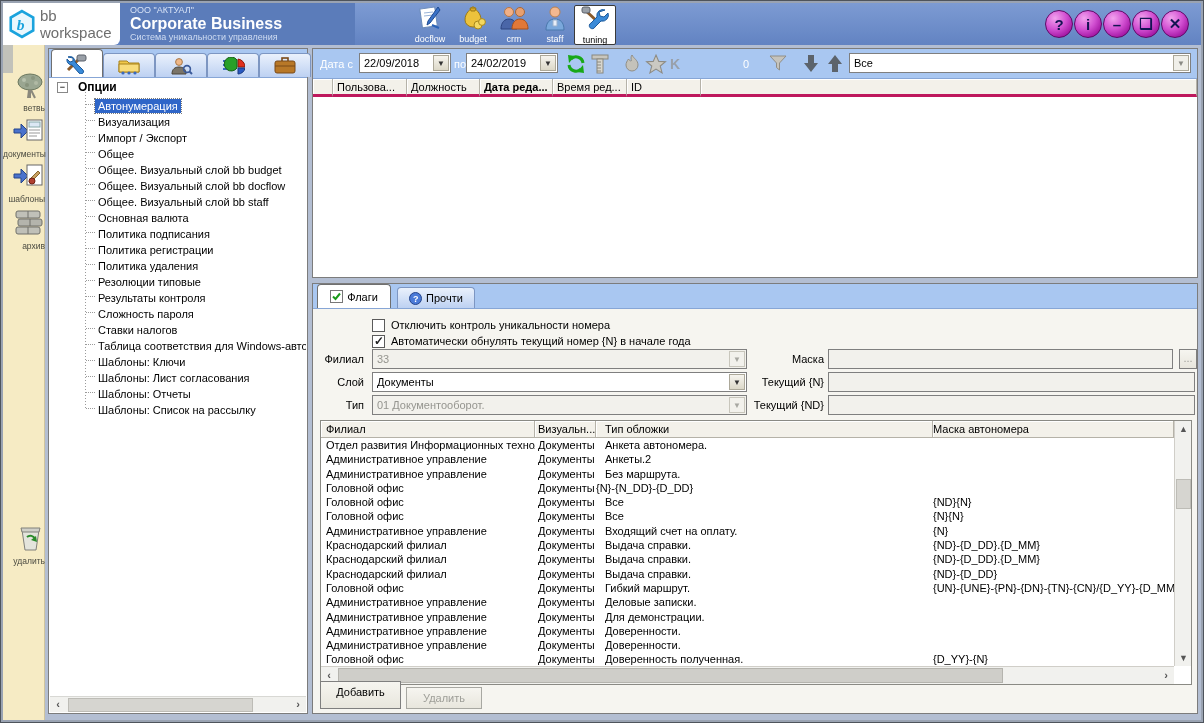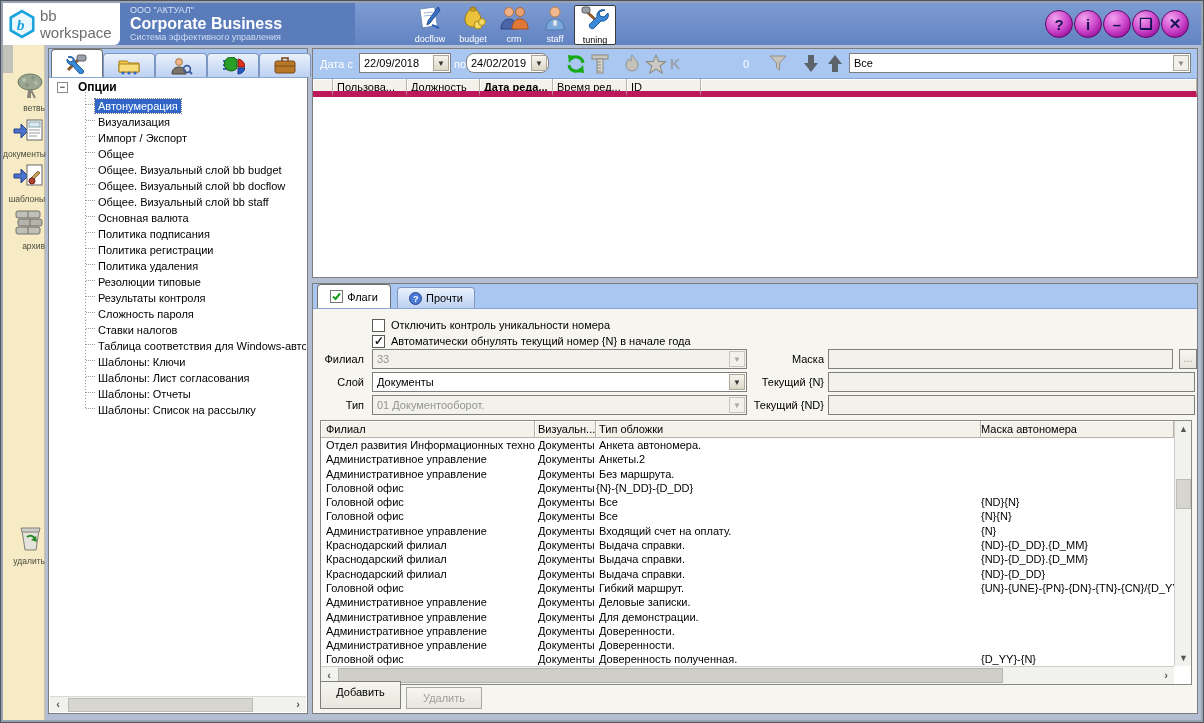--- a/index.html
+++ b/index.html
@@ -65,21 +65,21 @@
   .combo{position:absolute;height:20px;background:#fff;border:1px solid #7f7f7f;
     font-size:11px;color:#000;line-height:18px;padding-left:4px;white-space:nowrap;overflow:hidden;}
   .combo .carrow{position:absolute;right:1px;top:1px;bottom:1px;width:16px;
     background:linear-gradient(#f6f4ee,#dcd8c8);border:1px solid #aca899;
     font-size:8px;color:#333;text-align:center;line-height:16px;cursor:pointer;}
   .combo.disabled{background:#f2f1ec;color:#95958f;}
   .combo.disabled .carrow{background:#f2f1ec;color:#a8a8a2;border-color:#c8c6bc;cursor:default;}
   .ticon{position:absolute;top:5px;cursor:pointer;}
   
   .ghead{position:absolute;left:0;top:30px;right:0;height:18px;display:flex;background:#f3f1ea;}
-  .gcell{height:18px;border-right:1px solid #b5b2a8;border-bottom:6px solid #be185d;
+  .gcell{height:18px;border-right:1px solid #b5b2a8;border-bottom:3px solid #be185d;
     box-shadow:inset 1px 1px 0 #fff;font-size:11px;line-height:17px;padding-left:4px;
     white-space:nowrap;overflow:hidden;color:#000;cursor:pointer;}
   .gbody{position:absolute;left:0;top:48px;right:0;bottom:0;background:#fff;}
   
   .bp-body{position:absolute;left:1px;right:1px;top:25px;bottom:1px;background:#f6f5f0;}
   .cbrow{position:absolute;left:58px;height:14px;display:flex;align-items:center;gap:6px;
     font-size:11px;color:#000;}
   .cbox{width:13px;height:13px;background:#fff;border:1px solid #5a5a5a;position:relative;
     cursor:pointer;flex:0 0 13px;}
   .cbox.checked::after{content:"✓";position:absolute;left:1px;top:-2px;font-size:12px;
@@ -95,21 +95,21 @@
   .browse-btn{line-height:16px;}
   
   .btable{position:absolute;left:6px;top:111px;right:4px;bottom:27px;background:#fff;
     border:1px solid #8a8a84;}
   .bt-head{position:absolute;left:0;top:0;right:17px;height:17px;display:flex;background:#f3f1ea;}
   .bt-rows{position:absolute;left:0;top:17px;right:17px;bottom:18px;overflow:hidden;}
   .trow{display:flex;height:14.3px;white-space:nowrap;cursor:pointer;}
   .tc{font-size:11px;line-height:14px;overflow:hidden;white-space:nowrap;flex-shrink:0;}
   .c0{width:214px;padding-left:5px;}
   .c1{width:61px;padding-left:3px;}
-  .c2{width:385px;padding-left:3px;}
+  .c2{width:337px;padding-left:9px;}
   .c3{flex:1 1 auto;overflow:hidden;}
   .hcell{height:17px;border-right:1px solid #b5b2a8;border-bottom:1px solid #b5b2a8;
     box-shadow:inset 1px 1px 0 #fff;line-height:16px;cursor:pointer;}
   .vscroll{position:absolute;top:0;right:0;width:17px;bottom:18px;background:#f1f1ee;
     border-left:1px solid #d0cec8;}
   .vscroll .arrow{position:absolute;left:0;width:17px;height:16px;text-align:center;color:#555;
     font-size:9px;line-height:16px;cursor:pointer;}
   .vscroll .thumb{position:absolute;left:1px;width:15px;background:#d6d5d0;
     border:1px solid #bdbcb6;cursor:pointer;}
   .btable .bhscroll{position:absolute;left:0;right:17px;bottom:0;height:18px;background:#f1f1ee;
@@ -129,21 +129,21 @@
     <div class="logo-box">
       <svg width="30" height="32" viewBox="0 0 30 32">
         <polygon points="15,1 28,8.5 28,23.5 15,31 2,23.5 2,8.5" fill="#eaf7fd" stroke="#1ba3dd" stroke-width="3"></polygon>
         <text x="9" y="23" font-size="18" font-weight="bold" fill="#1ba3dd" font-family="Liberation Serif,serif" font-style="italic">b</text>
       </svg>
       <span class="logo-text">bb workspace</span>
     </div>
     <div class="title-block">
       <div class="title-org">ООО "АКТУАЛ"</div>
       <div class="title-product">Corporate Business</div>
-      <div class="title-tagline">Система эффективного управления</div>
+      <div class="title-tagline">Система уникальности управления</div>
     </div>
 
     <div class="module" style="left:406px;">
       <svg width="28" height="26" viewBox="0 0 28 26">
         <rect x="5" y="3" width="15" height="19" fill="#fff" stroke="#6a8ab8" transform="rotate(-8 12 12)"></rect>
         <line x1="8" y1="8" x2="17" y2="7" stroke="#9ab4d8"></line>
           <line x1="8" y1="11" x2="17" y2="10" stroke="#9ab4d8"></line>
         <path d="M22 2 L12 16 l-1 4 3-2 10-13z" fill="#3a72c8" stroke="#1e4a90"></path>
         <path d="M16 20 l7 3" stroke="#2a62b8" stroke-width="2" fill="none"></path>
       </svg>
@@ -391,21 +391,21 @@
   </div>
 
   <div class="panel" style="left:312px;top:48px;width:886px;height:230px;">
     <div class="toolbar">
       <span class="tlabel" style="left:7px;">Дата с</span>
       <div class="combo" style="left:46px;top:4px;width:92px;">
         <span>22/09/2018</span>
         <span class="carrow">▼</span>
       </div>
       <span class="tlabel" style="left:141px;">по</span>
-      <div class="combo" style="left:153px;top:4px;width:83px;border-radius:8px;">
+      <div class="combo" style="left:153px;top:4px;width:92px;">
         <span>24/02/2019</span>
         <span class="carrow">▼</span>
       </div>
       <span class="ticon" style="left:252px;">
         <svg width="22" height="20" viewBox="0 0 22 20">
           <path d="M18 9 a7 7 0 0 0-12-4" stroke="#18a818" stroke-width="3" fill="none"></path>
           <polygon points="3,1 10,2 4,9" fill="#18a818"></polygon>
           <path d="M4 11 a7 7 0 0 0 12 4" stroke="#18a818" stroke-width="3" fill="none"></path>
           <polygon points="19,19 12,18 18,11" fill="#18a818"></polygon>
         </svg>

